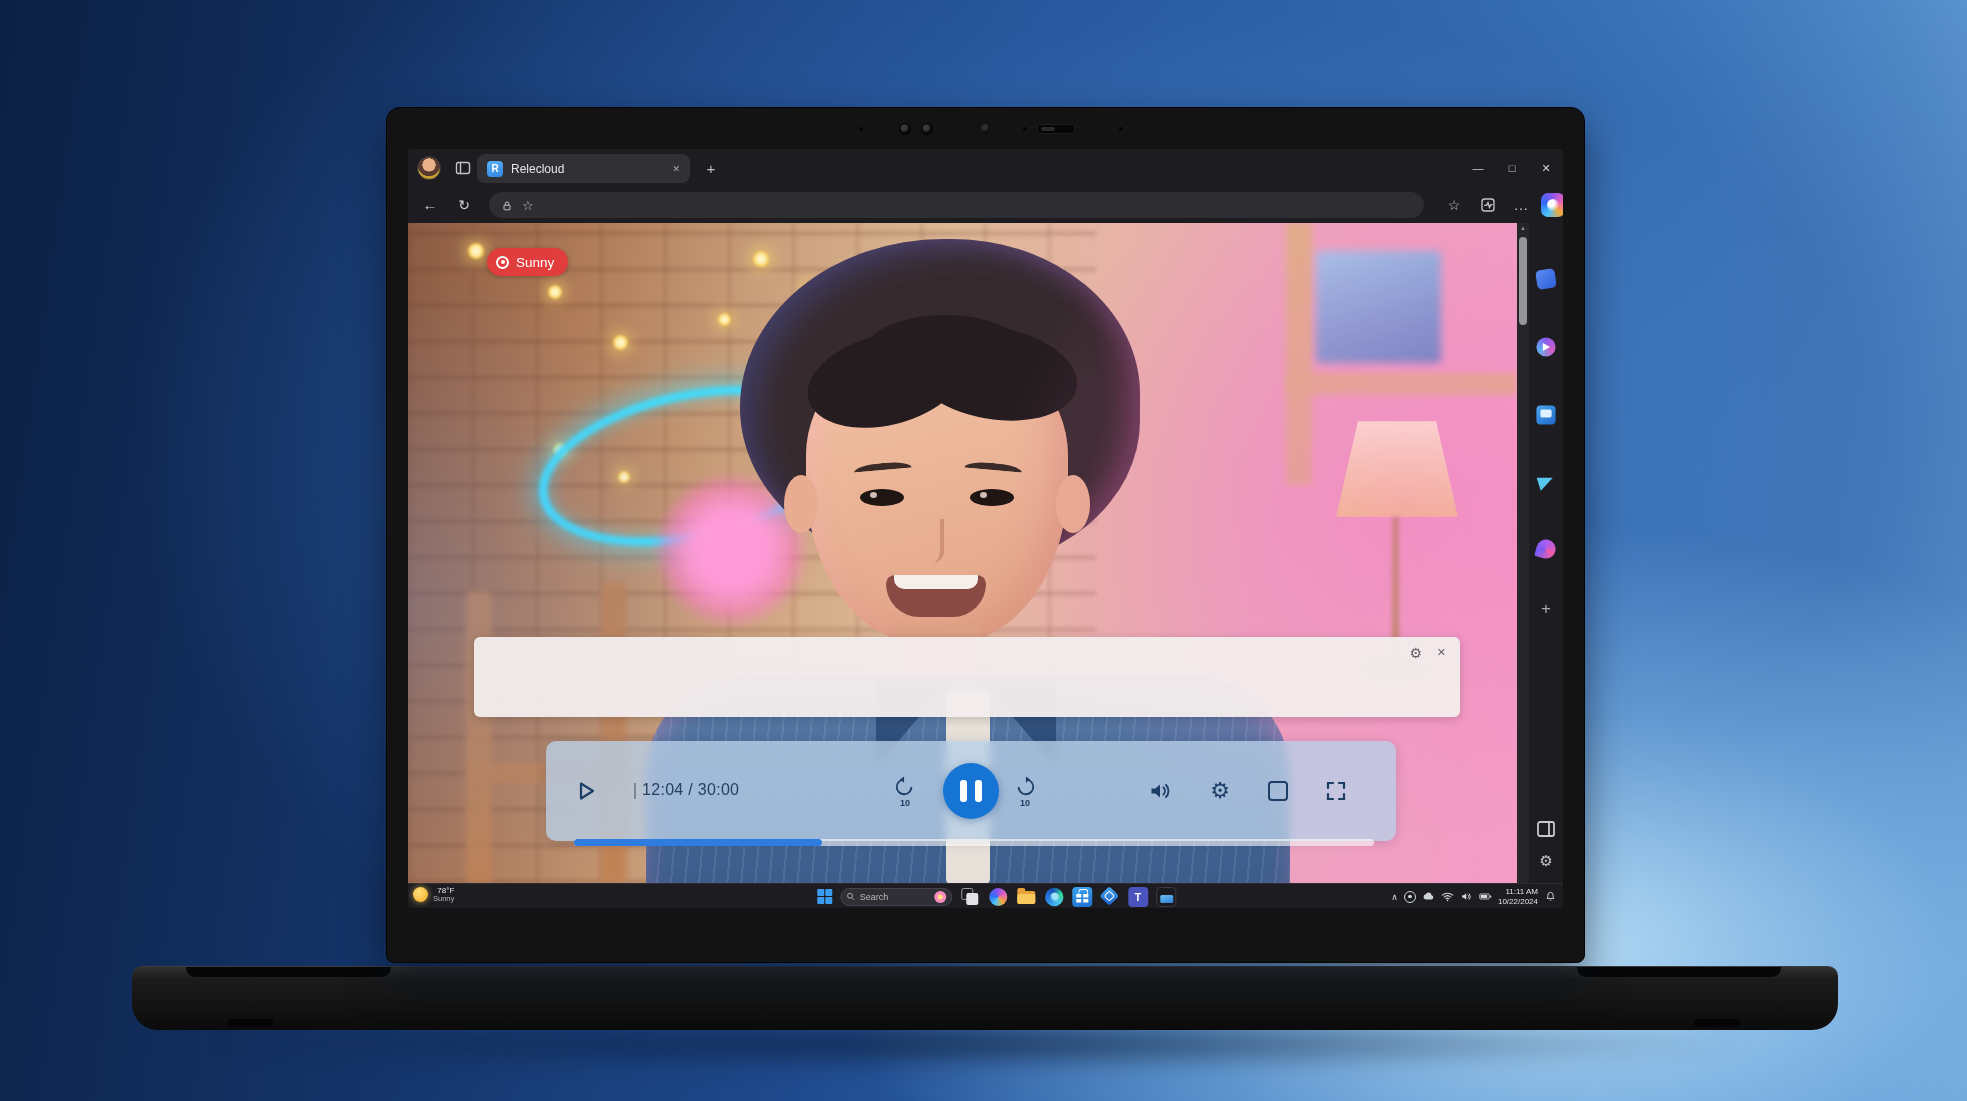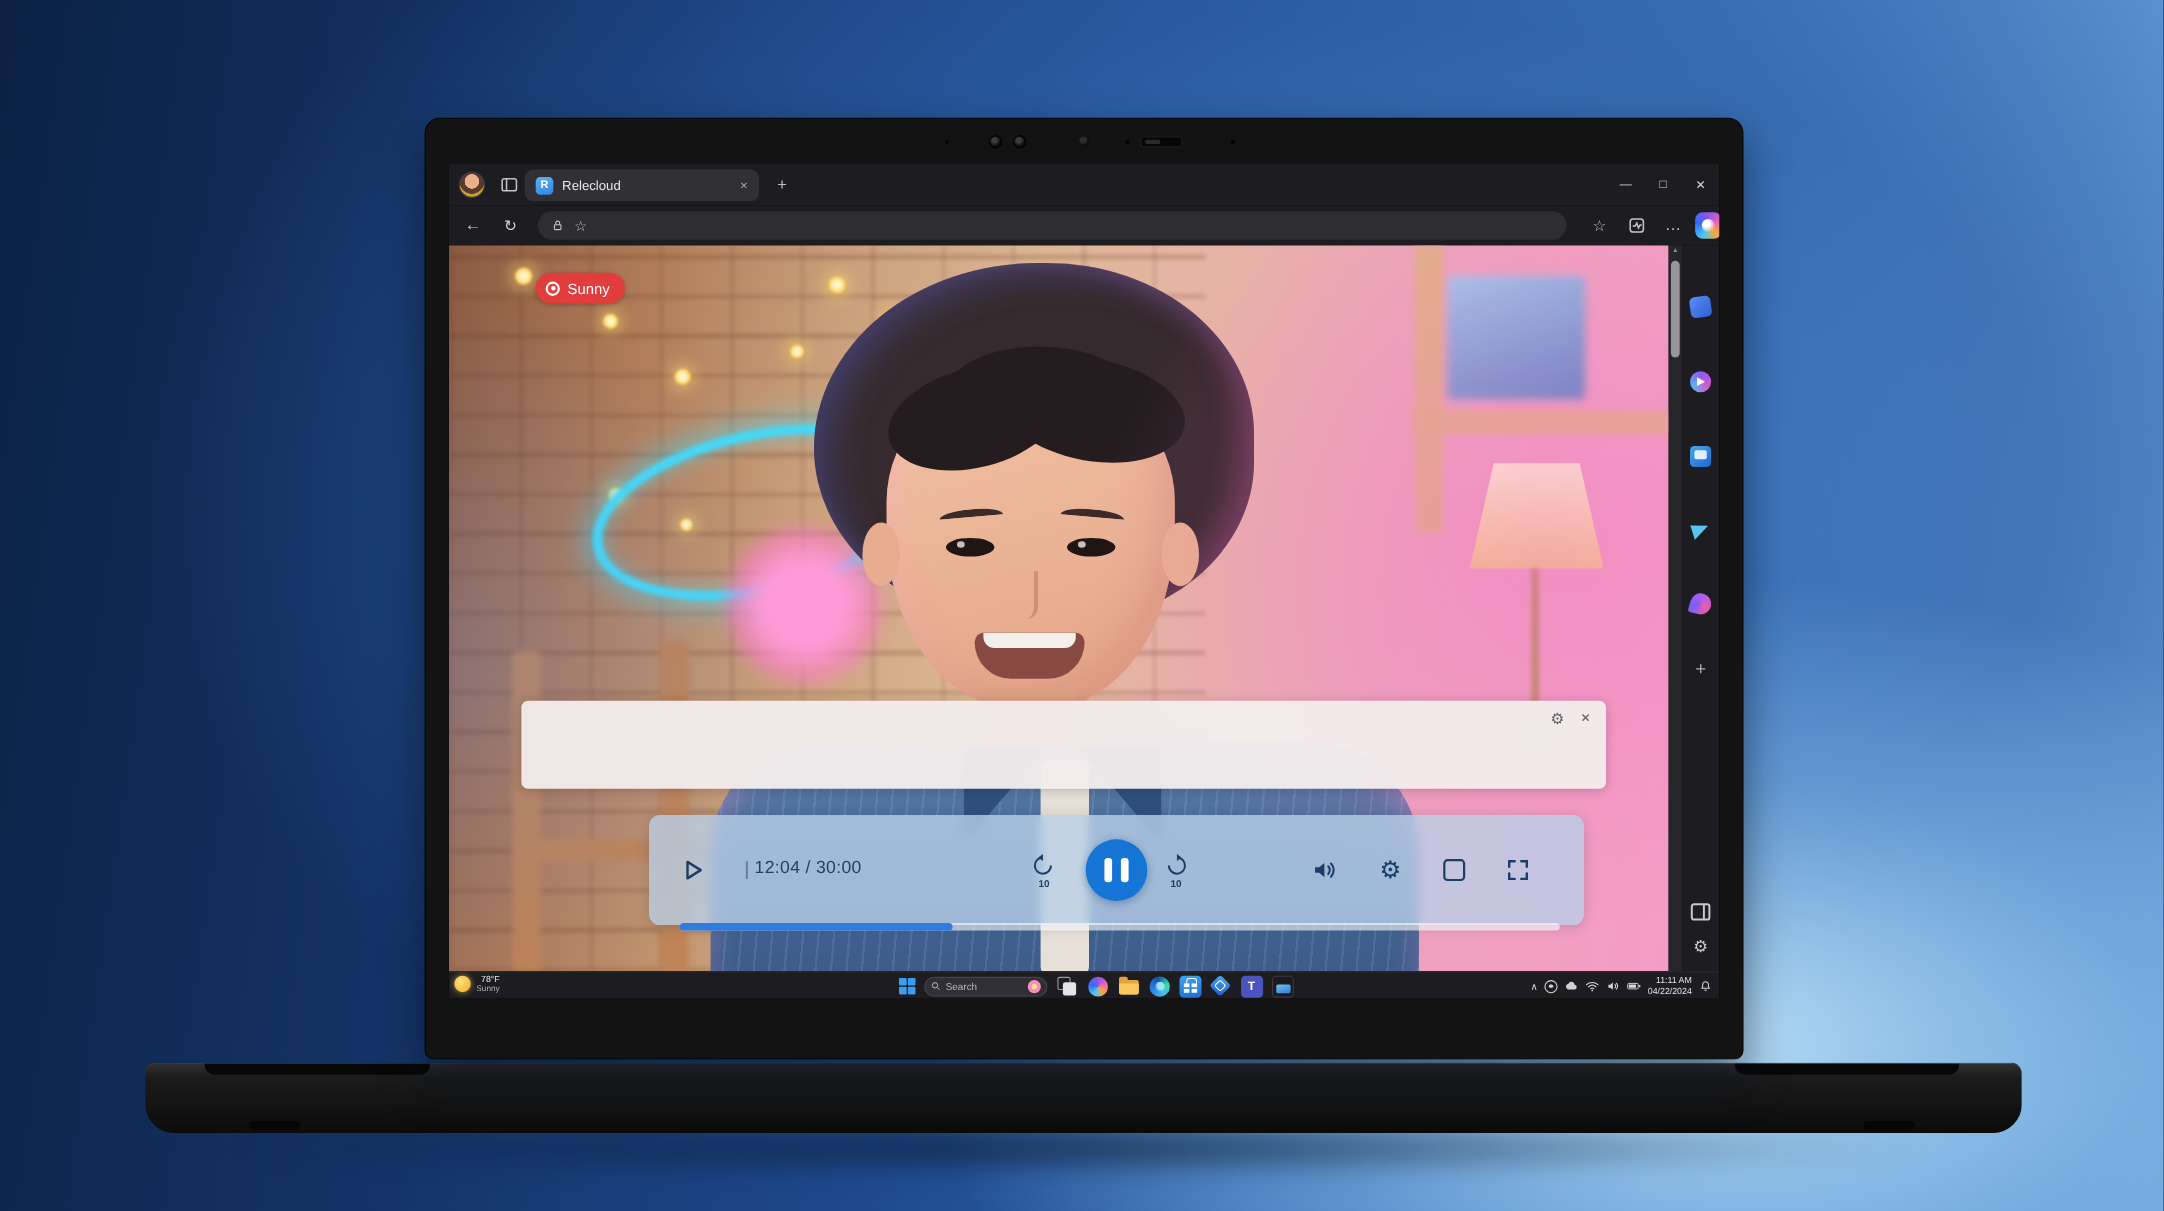--- a/index.html
+++ b/index.html
@@ -130,21 +130,21 @@
   .live-badge { position:absolute; left:79px; top:25px; height:28px; padding:0 14px 0 9px; background:#e23d3d; border-radius:14px;
     display:flex; align-items:center; gap:7px; color:#fff; font-size:13.5px; box-shadow:0 1px 4px rgba(0,0,0,.25); }
   .live-dot { width:13px; height:13px; border:2px solid #fff; border-radius:50%; position:relative; }
   .live-dot::after { content:""; position:absolute; left:2.5px; top:2.5px; width:4px; height:4px; background:#fff; border-radius:50%; }
   .caption-panel { position:absolute; left:66px; top:414px; width:986px; height:80px; background:rgba(243,236,236,.96);
     border-radius:6px; box-shadow:0 2px 10px rgba(0,0,0,.18); }
   .caption-text { position:absolute; left:100px; right:100px; top:12px; text-align:center; color:#3a3a3a; font-size:16.5px; line-height:1.55; }
   .cap-gear { position:absolute; right:38px; top:8px; color:#5f5f5f; font-size:14px; }
   .cap-close { position:absolute; right:14px; top:9px; color:#5f5f5f; font-size:11px; }
   .controls { position:absolute; left:138px; top:518px; width:850px; height:100px; border-radius:10px;
-    background:rgba(185,207,232,.78); backdrop-filter:blur(5px); box-shadow:0 2px 12px rgba(20,40,80,.18);margin-left:44px; }
+    background:rgba(185,207,232,.78); backdrop-filter:blur(5px); box-shadow:0 2px 12px rgba(20,40,80,.18); }
   .ctl { position:absolute; top:38px; width:24px; height:24px; color:#1c3e66; }
   .ctl svg { width:100%; height:100%; }
   .ctl-play { left:28px; }
   .time-tick { position:absolute; left:88px; top:42px; width:2px; height:16px; background:rgba(44,62,87,.45); }
   .time-display { position:absolute; left:96px; top:40px; color:#26415f; font-size:16px; letter-spacing:.3px; }
   .skip { position:absolute; top:34px; width:28px; height:32px; color:#1c3e66; }
   .skip svg { width:26px; height:22px; display:block; margin:0 auto; }
   .skip span { position:absolute; left:0; width:100%; text-align:center; bottom:-1px; font-size:9px; font-weight:bold; color:#1c3e66; }
   .skip-back { left:345px; } .skip-fwd { left:465px; }
   .pause-btn { position:absolute; left:397px; top:22px; width:56px; height:56px; border-radius:50%; background:#1574d4;
@@ -452,21 +452,21 @@
               <path d="M4 9.5v5h3.3l4.2 3.5v-12L7.3 9.5H4z" fill="#d8d8dc"></path>
               <path d="M15 9a4.2 4.2 0 0 1 0 6M17.3 7a7.5 7.5 0 0 1 0 10" fill="none" stroke="#d8d8dc" stroke-width="1.7" stroke-linecap="round"></path>
             </svg>
           <svg viewBox="0 0 26 24">
               <rect x="1.5" y="7" width="19" height="10" rx="2" fill="none" stroke="#d8d8dc" stroke-width="1.7"></rect>
               <rect x="3.5" y="9" width="13" height="6" rx="1" fill="#d8d8dc"></rect>
               <rect x="22" y="10" width="2.5" height="4" rx="1" fill="#d8d8dc"></rect>
             </svg>
           <span class="clock">
             <span>11:11 AM</span>
-            <span>04/22/2024</span>
+            <span>10/22/2024</span>
           </span>
           <svg viewBox="0 0 24 24">
               <path d="M12 4.5a4.8 4.8 0 0 0-4.8 4.8v3.4L5.6 15.6h12.8l-1.6-2.9V9.3A4.8 4.8 0 0 0 12 4.5z" fill="none" stroke="#d8d8dc" stroke-width="1.7" stroke-linejoin="round"></path>
               <path d="M10.4 18a1.8 1.8 0 0 0 3.2 0" fill="none" stroke="#d8d8dc" stroke-width="1.7"></path>
             </svg>
         </div>
       </div>
     </div>
 
   </div>

